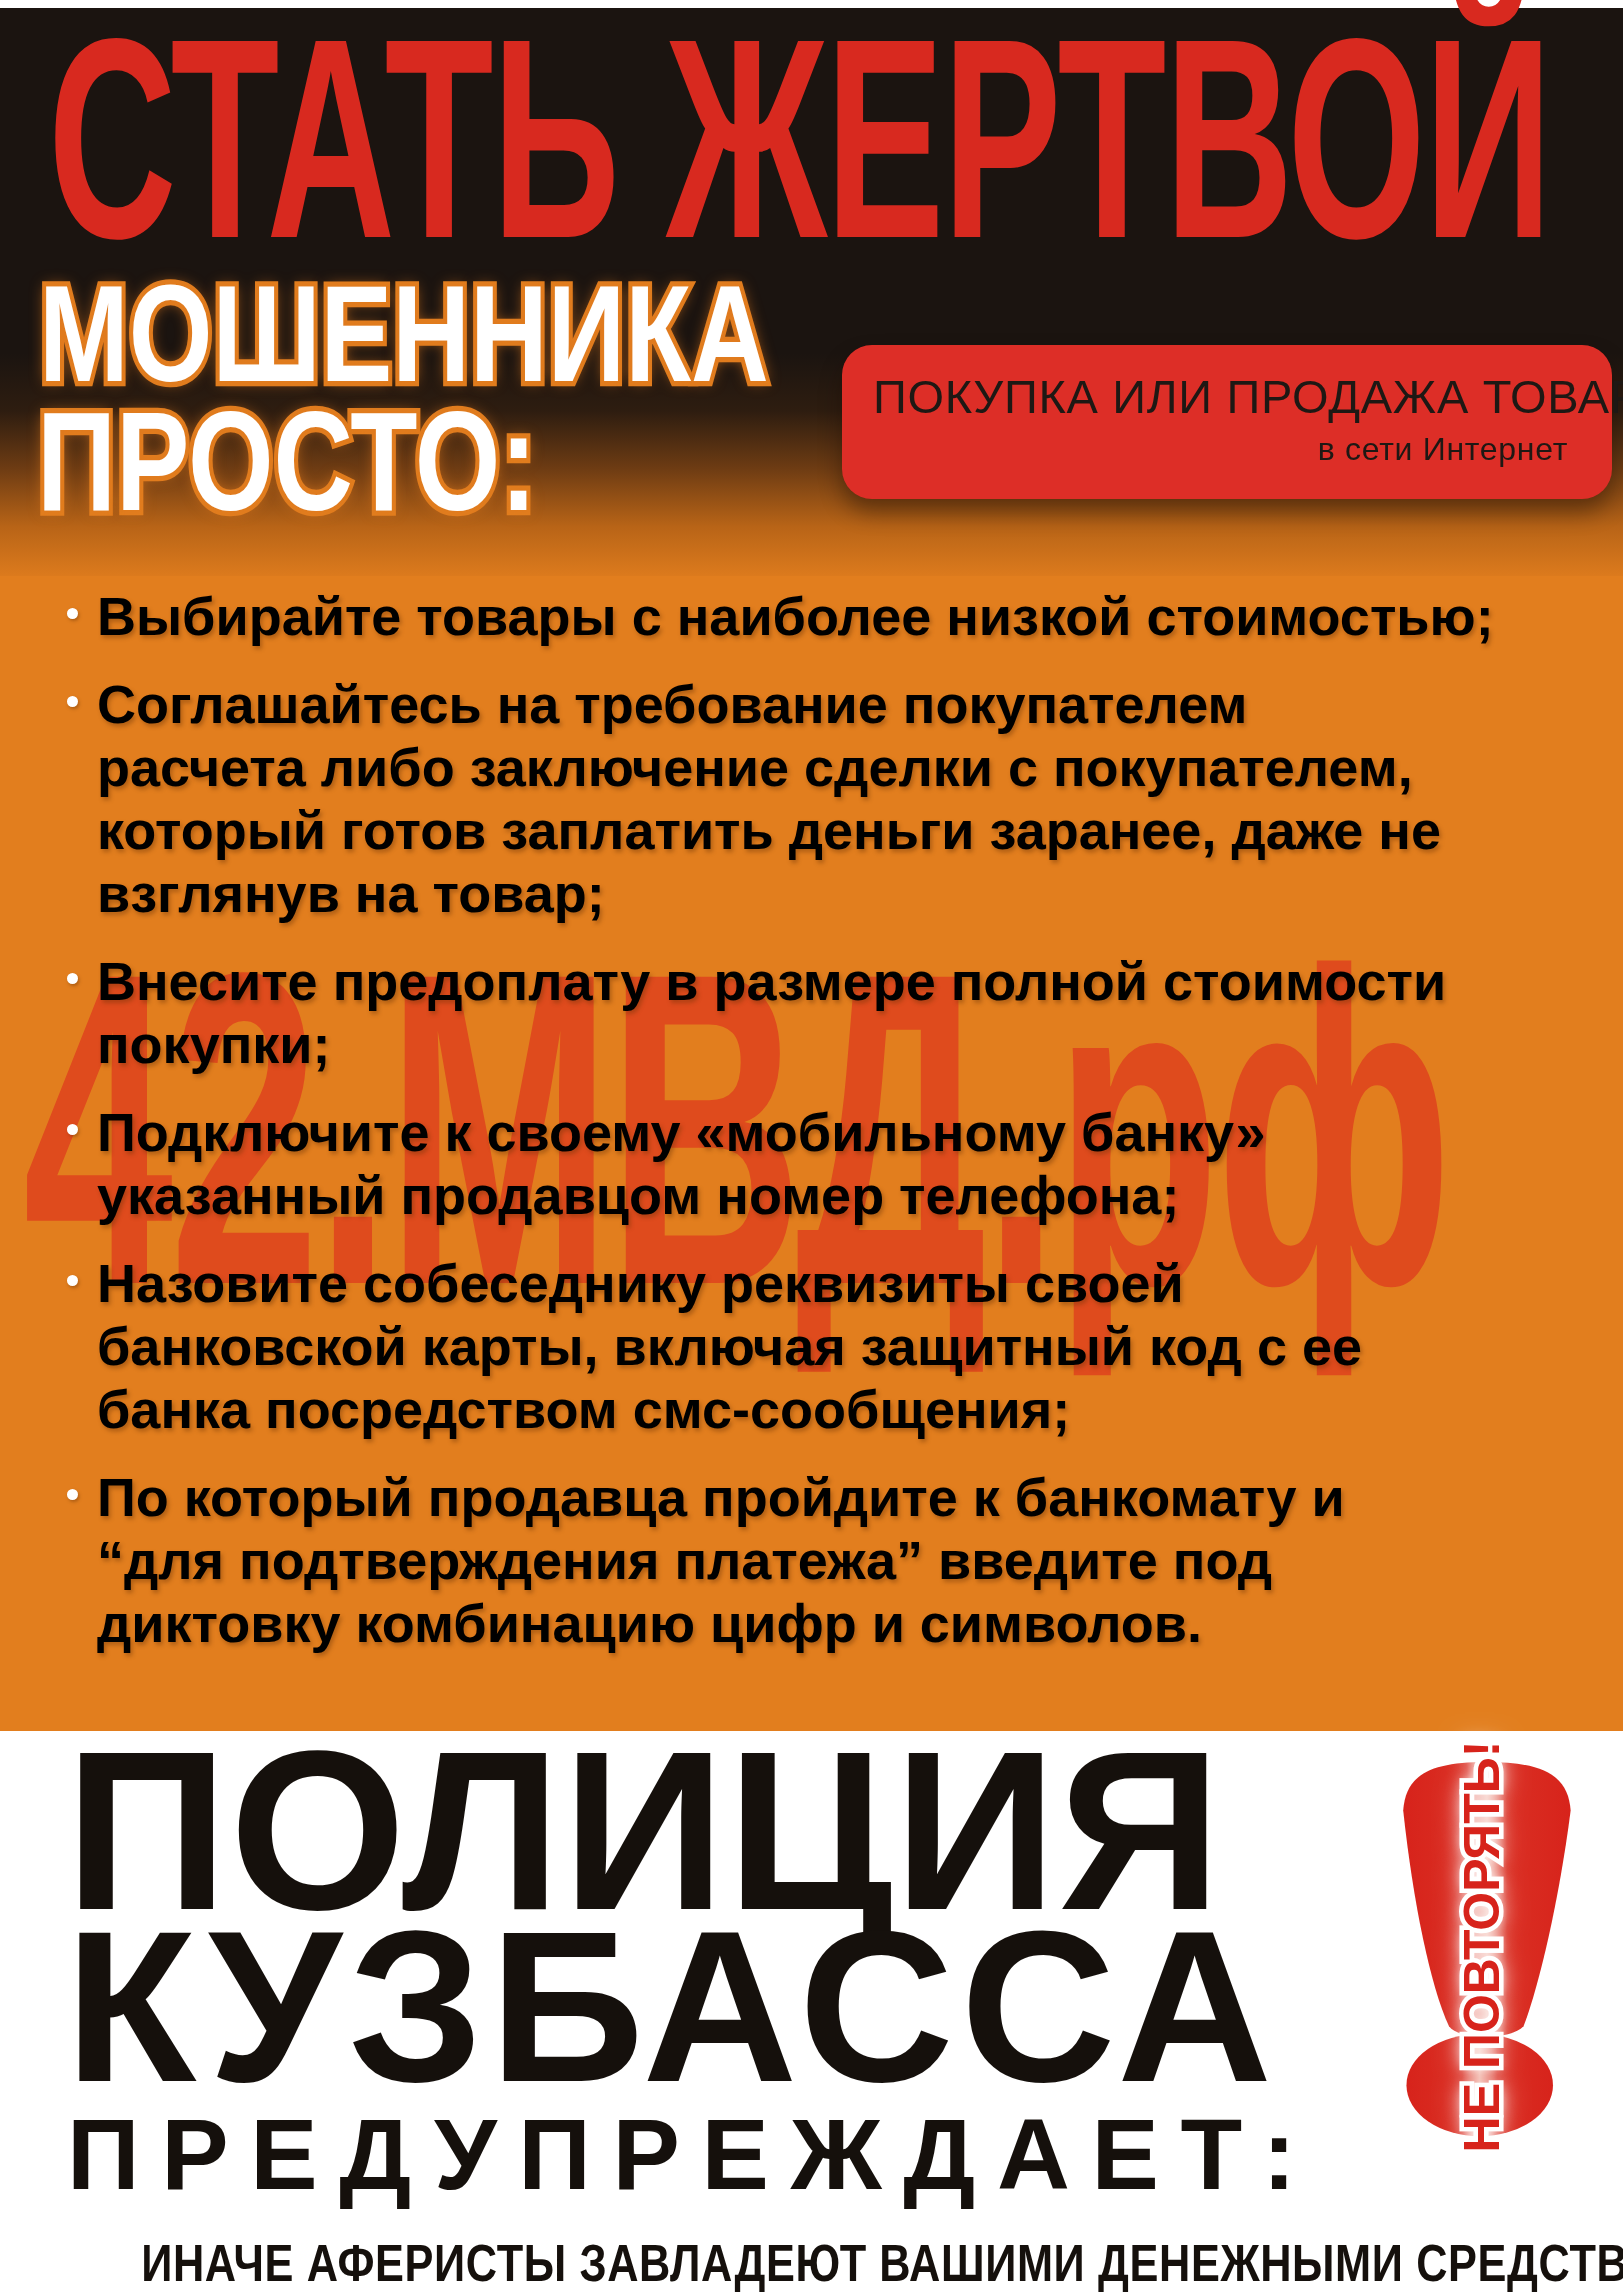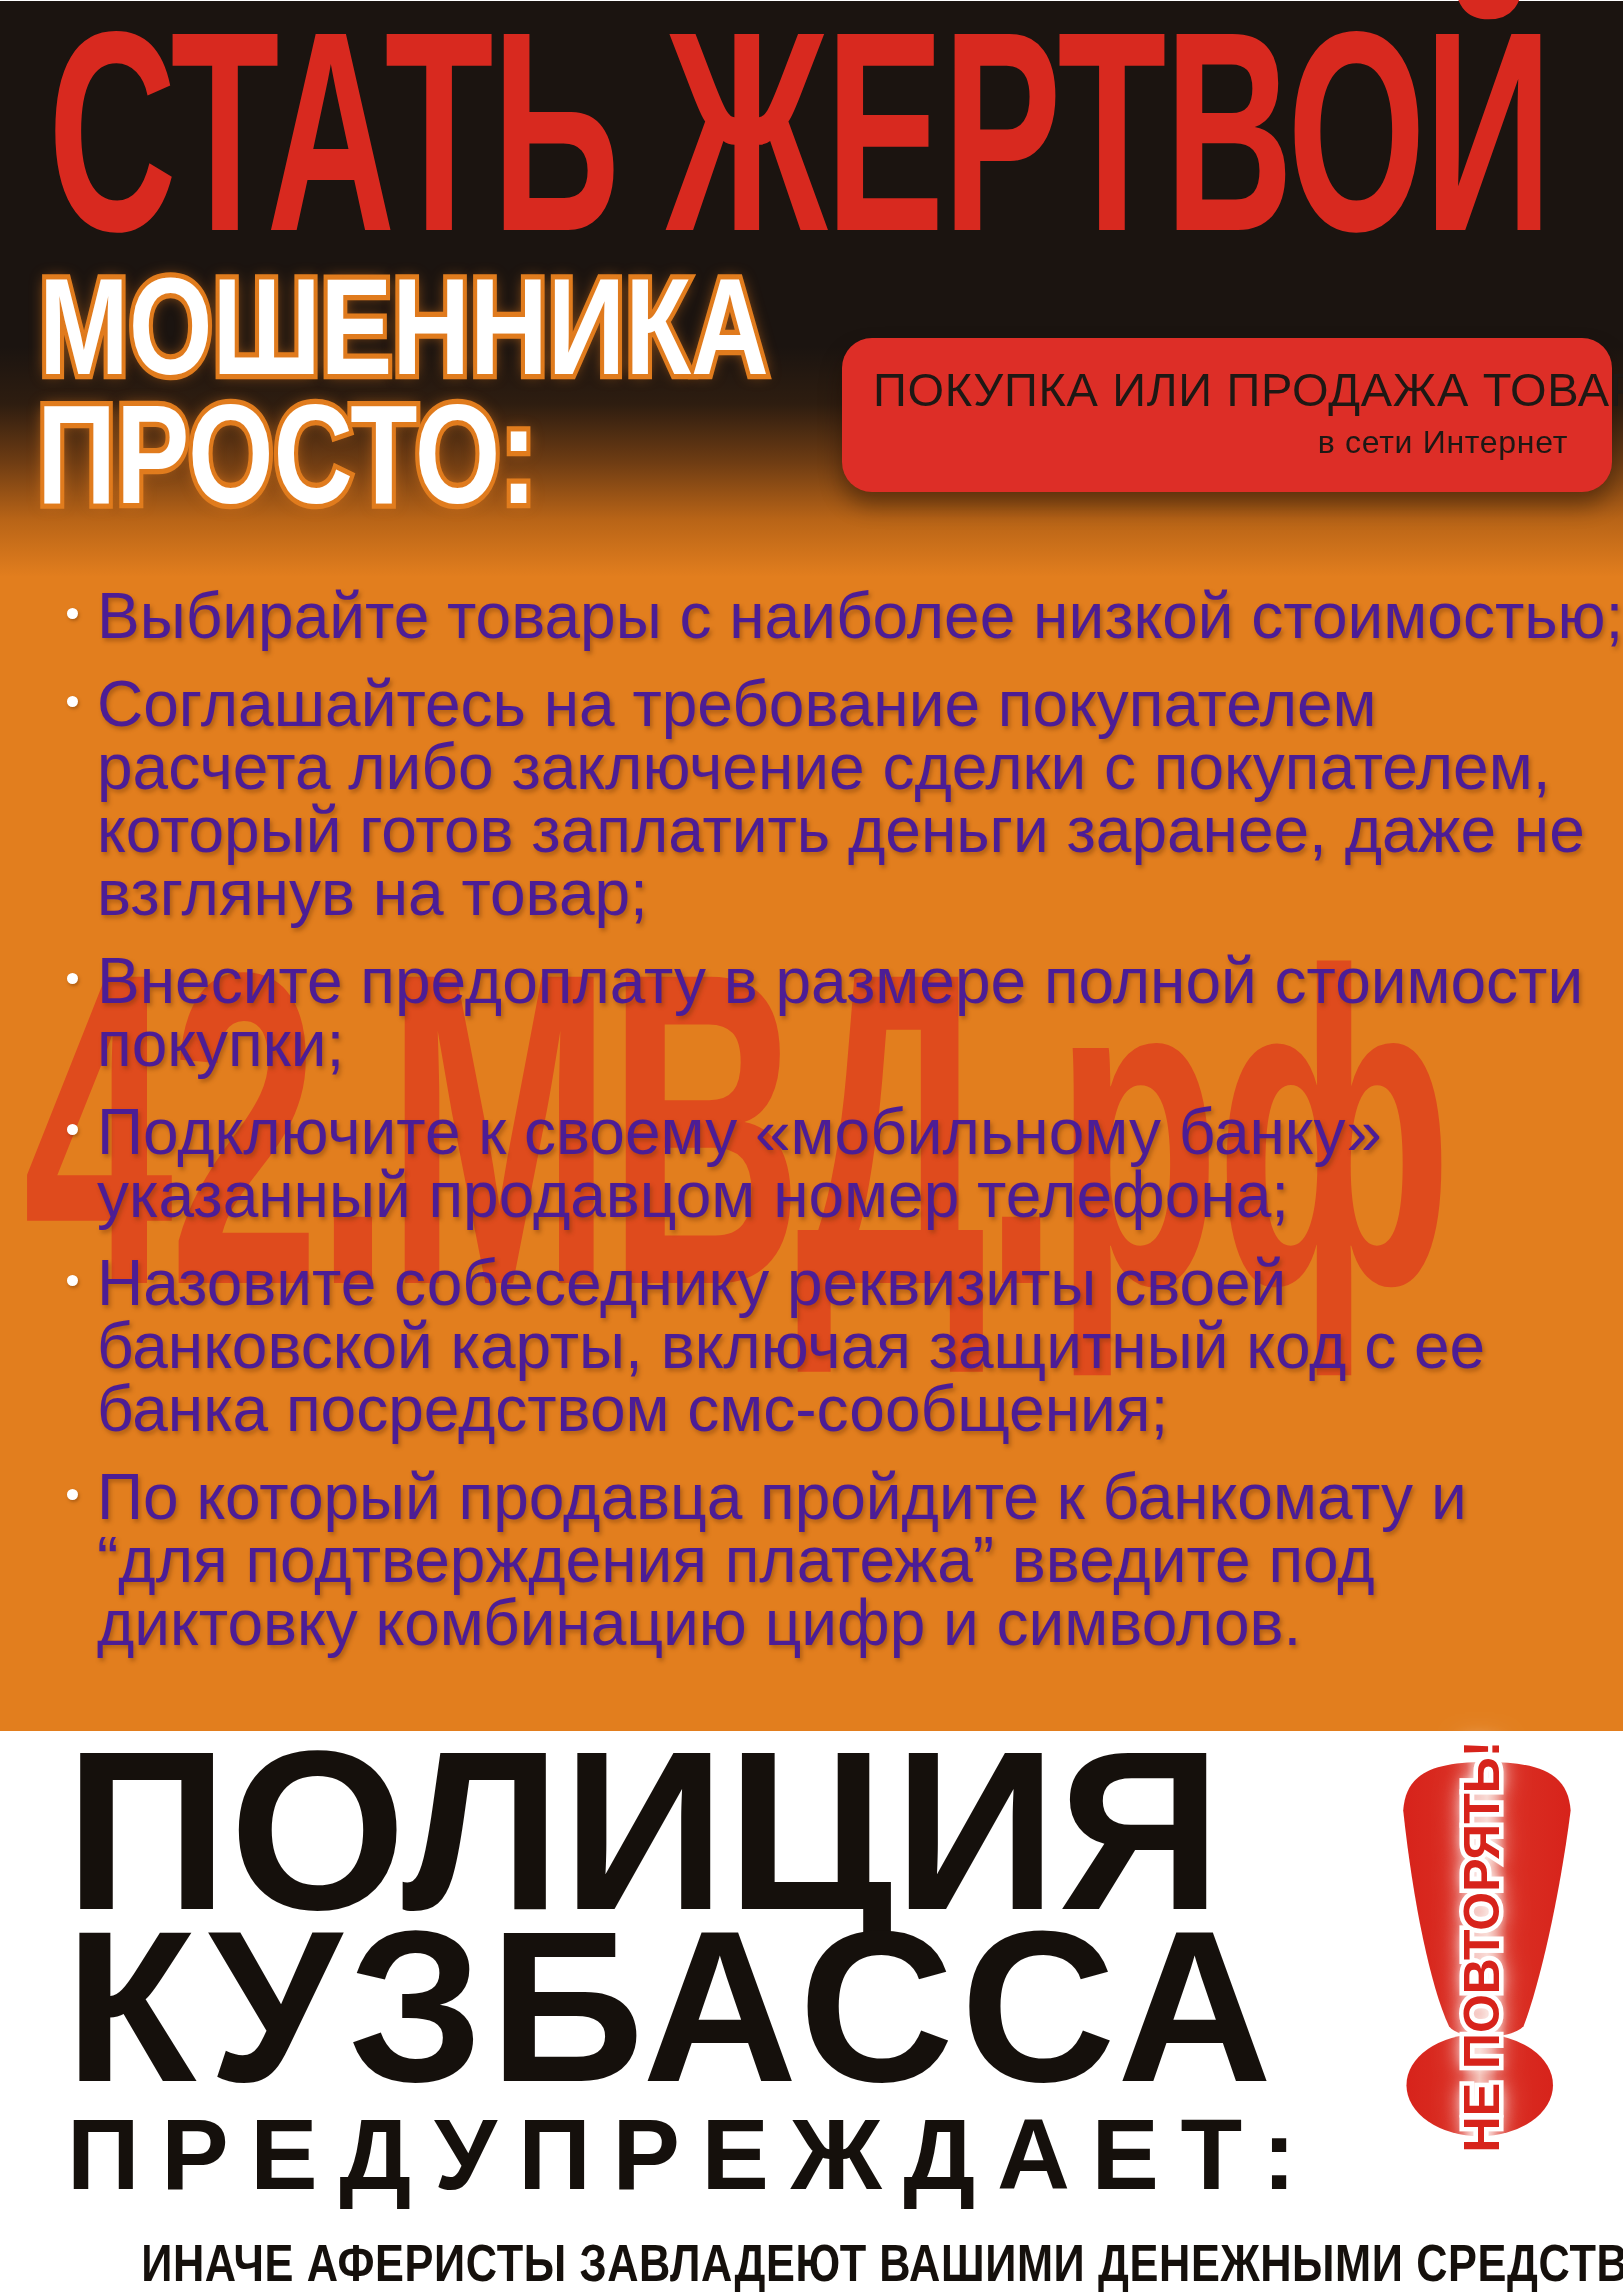--- a/index.html
+++ b/index.html
@@ -2,21 +2,21 @@
 <html style="font-size:10.5px"><head>
 <meta charset="utf-8">
 <style>
   html,body{margin:0;padding:0;background:#ffffff;}
   .poster{
     position:relative;width:1623px;height:2295px;overflow:hidden;background:#ffffff;
     font-family:"Liberation Sans", sans-serif;
   }
   
   .header{
-    position:absolute;left:0;top:1px;width:1623px;height:576px;
+    position:absolute;left:0;top:8px;width:1623px;height:576px;
     background:linear-gradient(180deg,#1b1410 0%,#1b1410 60%,#2e1d10 70%,#6e3c13 80%,#b86417 90%,#e27e1e 100%);
   }
   .headline1{
     position:absolute;left:48px;top:-11.8px;margin:0;
     font-size:285px;line-height:1;font-weight:bold;letter-spacing:-2.6px;
     color:#d8291f;white-space:nowrap;
     transform:scaleX(0.625);transform-origin:0 0;
   }
   .headline-outline{
     position:absolute;margin:0;line-height:1;font-weight:bold;white-space:nowrap;
@@ -44,21 +44,21 @@
     font-size:445px;font-weight:bold;line-height:1;letter-spacing:-6.5px;
     color:#df4b1d;white-space:nowrap;
     transform:scaleX(0.607);transform-origin:0 0;
   }
   .bullets{
     position:absolute;left:97px;top:8.5px;z-index:2;
     list-style:none;margin:0;padding:0;
   }
   .bullet{
     position:relative;margin:0 0 25px 0;
-    font-size:64px;font-weight:normal;line-height:63px;color:#4c1d95;
+    font-size:54px;font-weight:bold;line-height:63px;color:#000000;
     text-shadow:2px 2.6px 4.6px rgba(100,48,4,0.40);
   }
   .bullet-line{display:block;white-space:nowrap;}
   .bullet-dot{
     position:absolute;left:-30px;top:23.6px;width:11px;height:11px;border-radius:50%;
     background:#ffffff;box-shadow:1.3px 2px 3.3px rgba(100,48,4,0.40);
   }
   
   .footer-section{
     position:absolute;left:0;top:1731px;width:1623px;height:565px;background:#ffffff;

